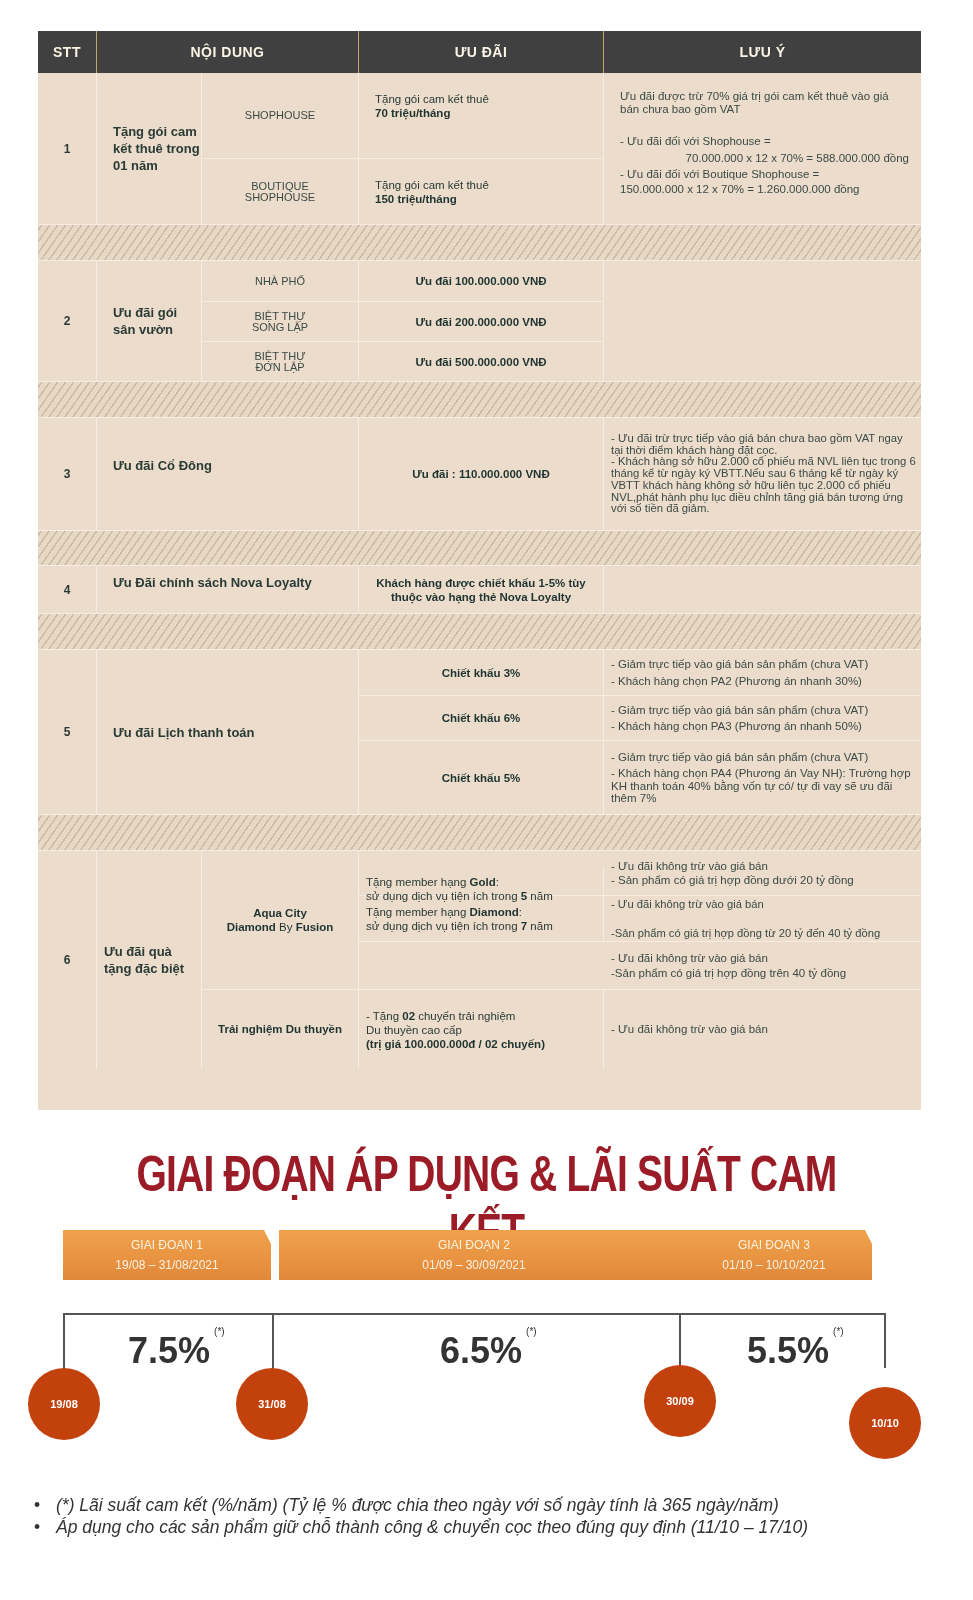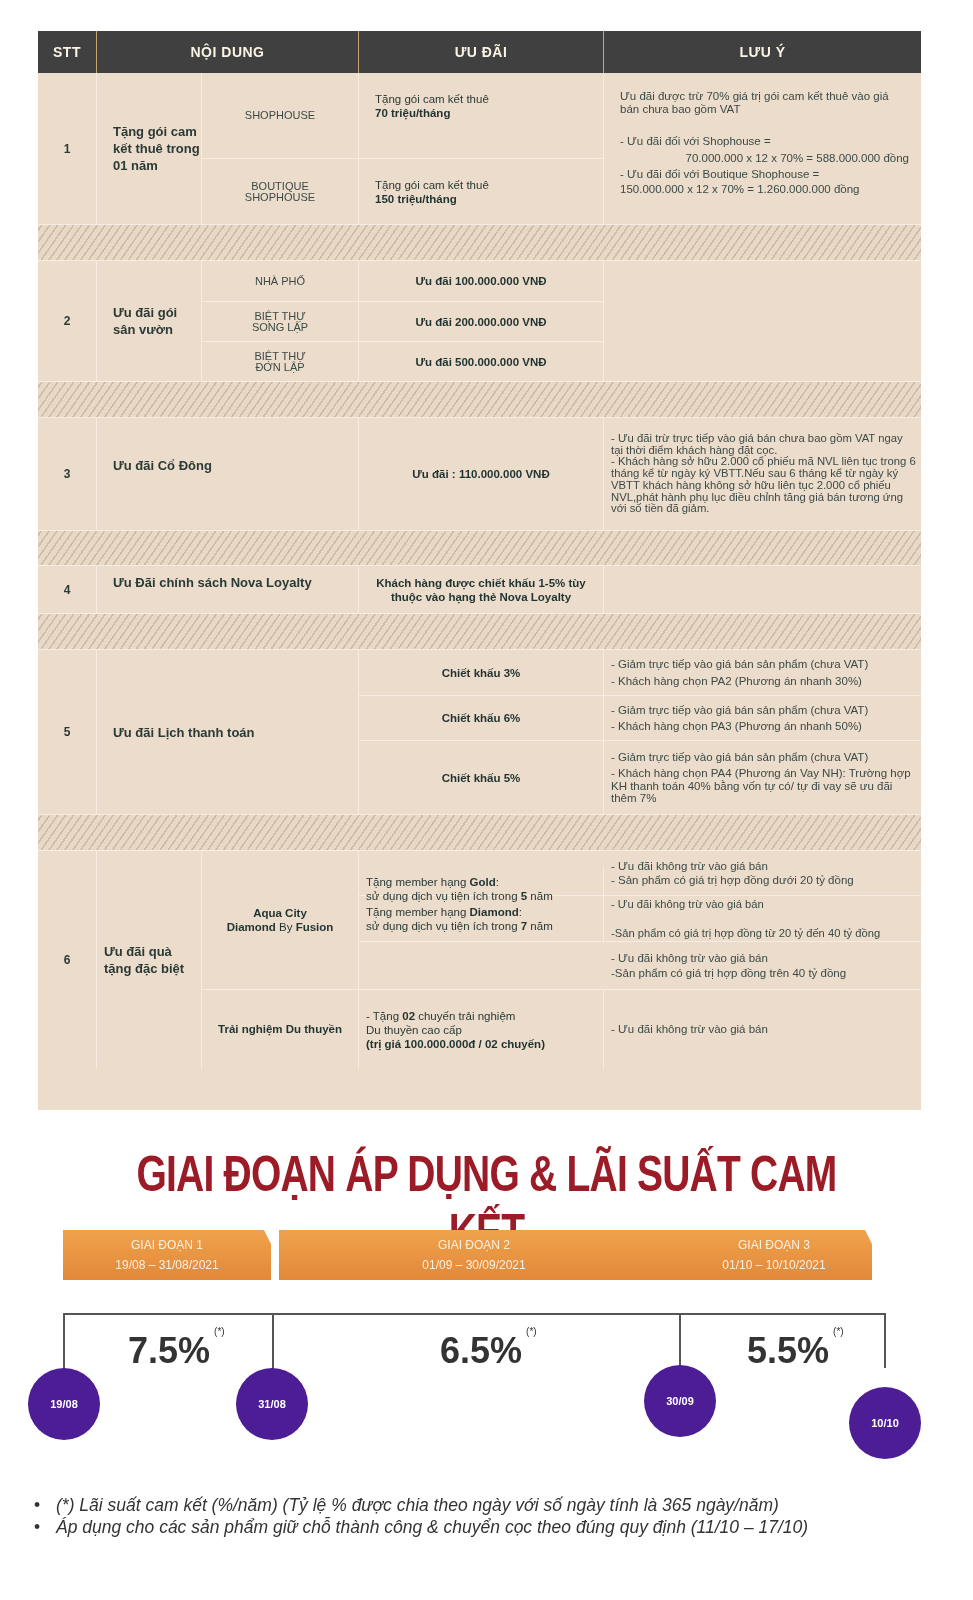--- a/index.html
+++ b/index.html
@@ -35,21 +35,21 @@
     transform: scaleX(0.78); transform-origin: center; }
 
   .phase { position: absolute; top: 1230px; height: 50px; background: linear-gradient(180deg, #f0a24b 0%, #e2883a 100%);
     color: #fdf1e2; text-align: center; font-size: 12px; line-height: 20px; padding-top: 5px;
     clip-path: polygon(0 0, calc(100% - 7px) 0, 100% 14px, 100% 100%, 0 100%); }
   .phase .ph-title, .phase .ph-date { display: block; }
 
   .tl-line { position: absolute; background: #555; }
   .rate { position: absolute; top: 1330px; font-weight: bold; font-size: 36px; color: #333; }
   .rate sup { font-size: 10px; font-weight: normal; vertical-align: top; position: relative; top: -4px; margin-left: 4px; }
-  .dot { position: absolute; width: 72px; height: 72px; border-radius: 50%; background: #4c1d95; color: #fff;
+  .dot { position: absolute; width: 72px; height: 72px; border-radius: 50%; background: #c2410c; color: #fff;
     font-weight: bold; font-size: 11px; display: flex; align-items: center; justify-content: center; }
 
   .notes { position: absolute; left: 34px; top: 1494px; width: 920px; font-style: italic; font-size: 17.5px; color: #333; line-height: 22px; }
   .notes li { list-style: none; position: relative; padding-left: 22px; }
   .notes li::before { content: "•"; position: absolute; left: 0; font-style: normal; }
 </style>
 </head>
 <body>
 
 <div class="table-wrap">

